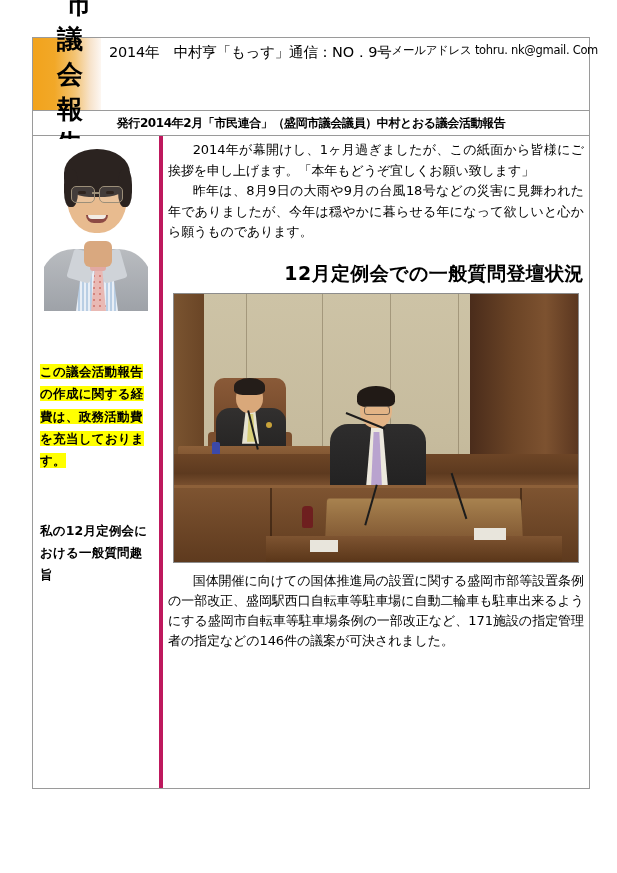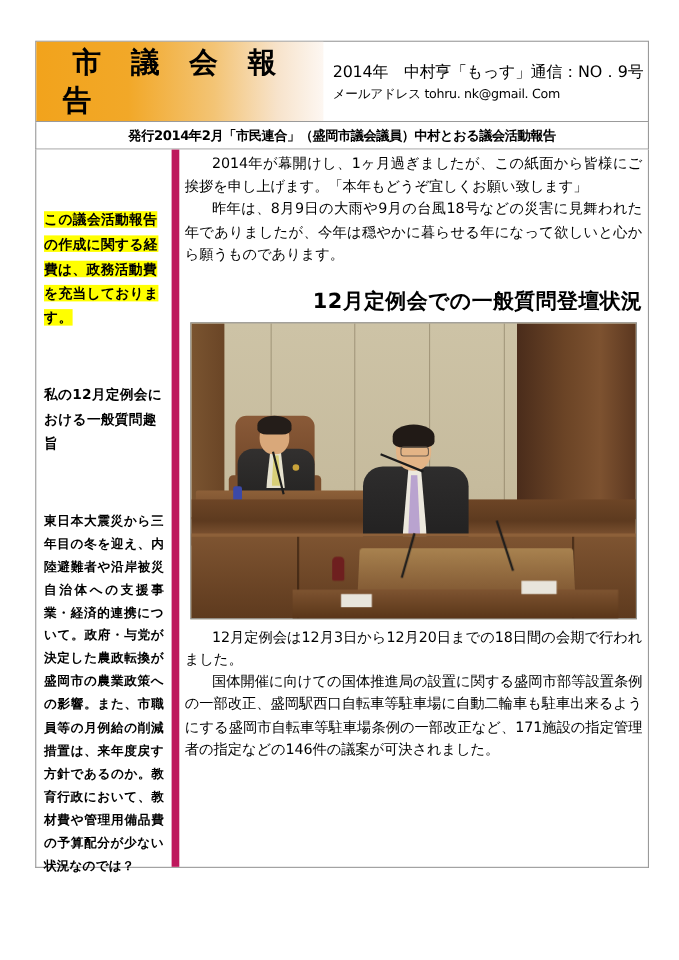--- a/index.html
+++ b/index.html
@@ -49,21 +49,21 @@
     letter-spacing: 9px;
     text-indent: 9px;
     color: #000000;
     font-family: "DejaVu Serif", "Liberation Serif", serif;
   }
   .masthead-contact {
     flex: 1;
     padding: 5px 4px 4px 8px;
     box-sizing: border-box;
     display: flex;
-    flex-direction: column;
+    flex-direction: row;
     justify-content: center;
   }
   .contact-line1 {
     font-size: 14.5px;
     letter-spacing: -0.2px;
     margin-bottom: 3px;
     white-space: nowrap;
   }
   .contact-line {
     font-size: 12.5px;
@@ -101,21 +101,21 @@
     border-top: none;
     box-sizing: border-box;
     height: 653px;
     background: #ffffff;
   }
 
   
   .col-left {
     width: 130px;
     box-sizing: border-box;
-    border-right: 7px solid #be185d;
+    border-right: 4px solid #be185d;
     padding: 0;
     display: flex;
     flex-direction: column;
     gap: 36px;
   }
   .portrait {
     width: 104px;
     height: 172px;
     margin: 3px auto 0 auto;
     position: relative;
@@ -452,21 +452,20 @@
         <div class="p-mouth"></div>
         <div class="p-teeth"></div>
       </div>
 
       <div class="hl-block">
         <span class="hl-line">この議会活動報告の作成に関する経費は、政務活動費を充当しております。</span>
       </div>
 
       <div class="sub-lead">私の12月定例会における一般質問趣旨</div>
 
-      <div class="side-body">東日本大震災から三年目の冬を迎え、内陸避難者や沿岸被災自治体への支援事業・経済的連携について。政府・与党が決定した農政転換が盛岡市の農業政策への影響。また、市職員等の月例給の削減措置は、来年度戻す方針であるのか。教育行政において、教材費や管理用備品費の予算配分が少ない状況なのでは？</div>
     </div>
 
     <div class="col-right">
 
       <div class="greeting">
         <p>2014年が幕開けし、1ヶ月過ぎましたが、この紙面から皆様にご挨拶を申し上げます。「本年もどうぞ宜しくお願い致します」</p>
         <p>昨年は、8月9日の大雨や9月の台風18号などの災害に見舞われた年でありましたが、今年は穏やかに暮らせる年になって欲しいと心から願うものであります。</p>
       </div>
 
       <div class="photo-heading">12月定例会での一般質問登壇状況</div>
@@ -512,19 +511,18 @@
         <div class="ph-podium"></div>
         <div class="ph-podium-base"></div>
         <div class="ph-mic2"></div>
         <div class="ph-mic3"></div>
         <div class="ph-bottle2"></div>
         <div class="ph-paper2"></div>
         <div class="ph-paper3"></div>
       </div>
 
       <div class="article">
-        <p>12月定例会は12月3日から12月20日までの18日間の会期で行われました。</p>
         <p>国体開催に向けての国体推進局の設置に関する盛岡市部等設置条例の一部改正、盛岡駅西口自転車等駐車場に自動二輪車も駐車出来るようにする盛岡市自転車等駐車場条例の一部改正など、171施設の指定管理者の指定などの146件の議案が可決されました。</p>
       </div>
 
     </div>
   </div>
 </div>
 
 </body></html>

